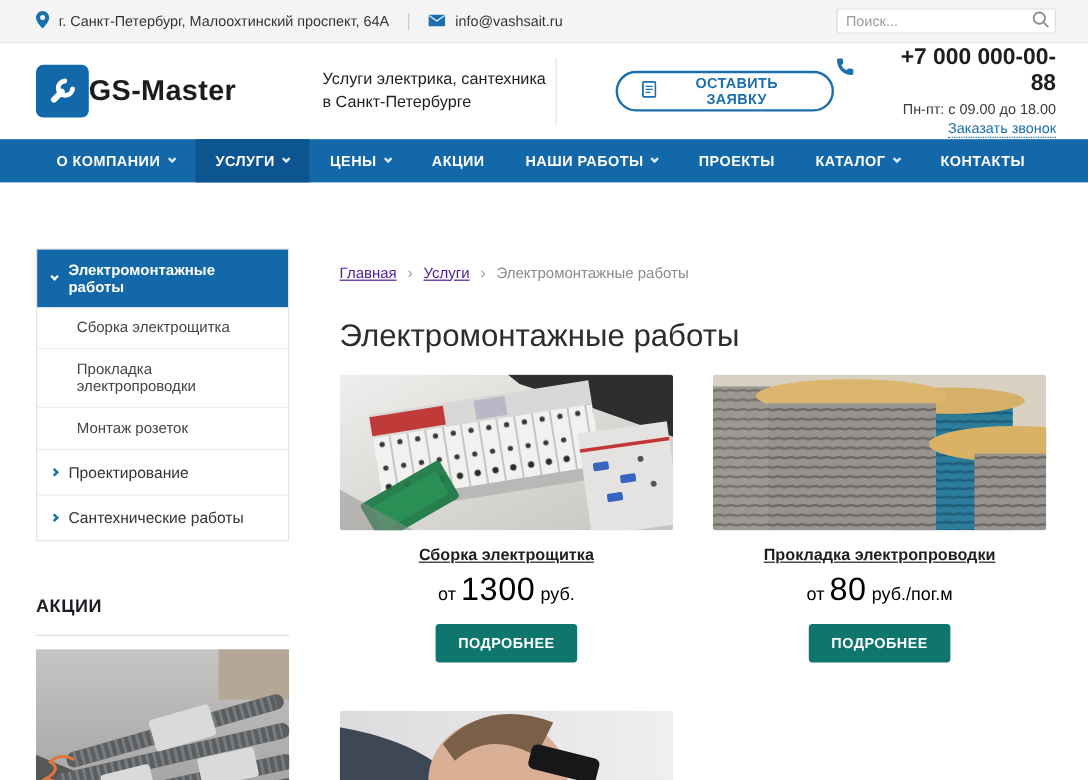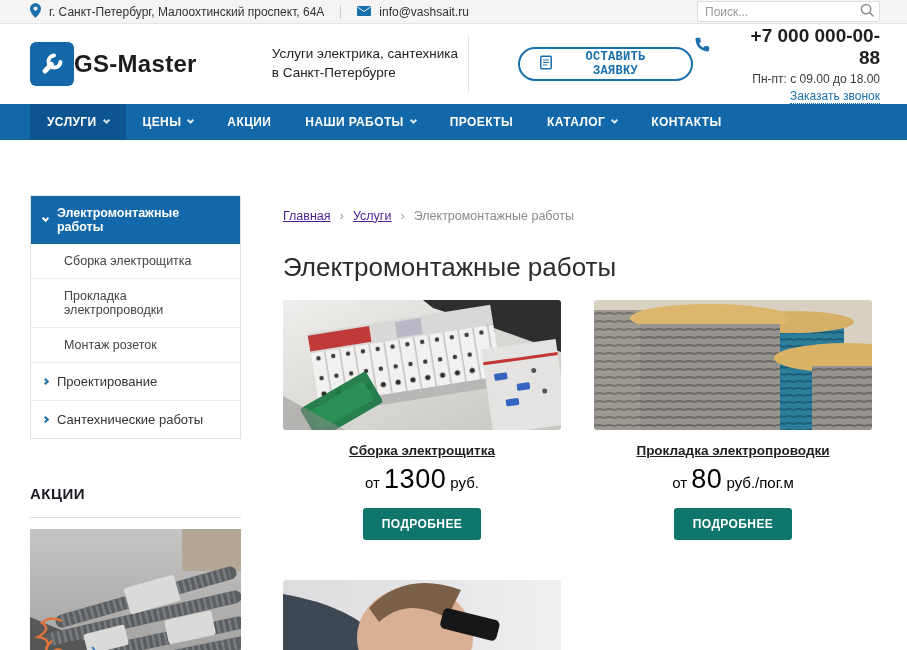--- a/index.html
+++ b/index.html
@@ -1,20 +1,20 @@
 <!DOCTYPE html>
 <html><head>
 <meta charset="utf-8">
 <style>
   * { box-sizing: border-box; margin: 0; padding: 0; }
   html,body { width:907px; height:650px; overflow:hidden; }
   body { font-family:"Liberation Sans", sans-serif; background:#fff; color:#222; }
 
   
-  .topbar { height:24px; background:#f4f4f4; border-bottom:1px solid #e4e4e4;
+  .topbar { height:36px; background:#f4f4f4; border-bottom:1px solid #e4e4e4;
             display:flex; align-items:center; padding:0 27px 0 30px; font-size:12px; color:#333; }
   .topbar-left { display:flex; align-items:center; gap:8px; }
   .tb-divider { width:1px; height:14px; background:#ccc; margin:0 8px; }
   .tb-email { color:#333; text-decoration:none; }
   .searchbox { margin-left:auto; width:183px; height:21px; background:#fff; border:1px solid #ddd;
                border-radius:2px; display:flex; align-items:center; padding:0 7px; }
   .searchbox input { border:none; outline:none; flex:1; font-size:12px; color:#333; background:transparent;
                      font-family:"Liberation Sans", sans-serif; }
   .searchbox input::placeholder { color:#9a9a9a; }
 
@@ -23,21 +23,21 @@
   .logo { display:flex; align-items:center; gap:0; width:246px; cursor:pointer; }
   .logo-icon { width:44px; height:44px; background:#1268a9; border-radius:6px;
                display:flex; align-items:center; justify-content:center; flex-shrink:0; }
   .logo-text { font-size:24px; font-weight:bold; color:#1c1c1c; letter-spacing:.3px; }
   .tagline { width:200px; font-size:13.5px; color:#1e1e1e; line-height:1.4; }
   .vdiv { width:1px; height:56px; background:#e2e2e2; }
   .request-btn { margin-left:49px; height:34px; padding:0 20px; background:#fff;
                  border:2px solid #1a6fad; border-radius:17px; color:#1a6fad;
                  font-size:12px; font-weight:bold; letter-spacing:.3px;
                  display:flex; align-items:center; gap:8px; cursor:pointer;
-                 font-family:Liberation Mono, monospace; }
+                 font-family:Liberation Sans, sans-serif; }
   .phone-block { margin-left:auto; text-align:right; }
   .phone-row { display:flex; align-items:center; justify-content:flex-end; gap:23px;
                font-size:19px; font-weight:bold; color:#1e1e1e; }
   .hours { font-size:12px; color:#3a3a3a; margin-top:3px; }
   .callback { display:inline-block; margin-top:2px; font-size:12px; color:#1a6fad;
               text-decoration:none; border-bottom:1px dotted #1a6fad; cursor:pointer; }
 
   
   .nav { height:36px; background:#1268a9; display:flex; align-items:stretch; padding-left:30px; }
   .nav-item { display:flex; align-items:center; gap:7px; padding:0 17px; color:#fff;
@@ -151,20 +151,24 @@
           </svg>
       </span>
       <span>+7 000 000-00-88</span>
     </div>
     <div class="hours">Пн-пт: с 09.00 до 18.00</div>
     <a class="callback" href="#">Заказать звонок</a>
   </div>
 </div>
 
 <nav class="nav">
+  <a class="nav-item">
+    <span>О КОМПАНИИ</span>
+    <span class="chev down"></span>
+  </a>
   <a class="nav-item active">
     <span>УСЛУГИ</span>
     <span class="chev down"></span>
   </a>
   <a class="nav-item">
     <span>ЦЕНЫ</span>
     <span class="chev down"></span>
   </a>
   <a class="nav-item">
     <span>АКЦИИ</span>

